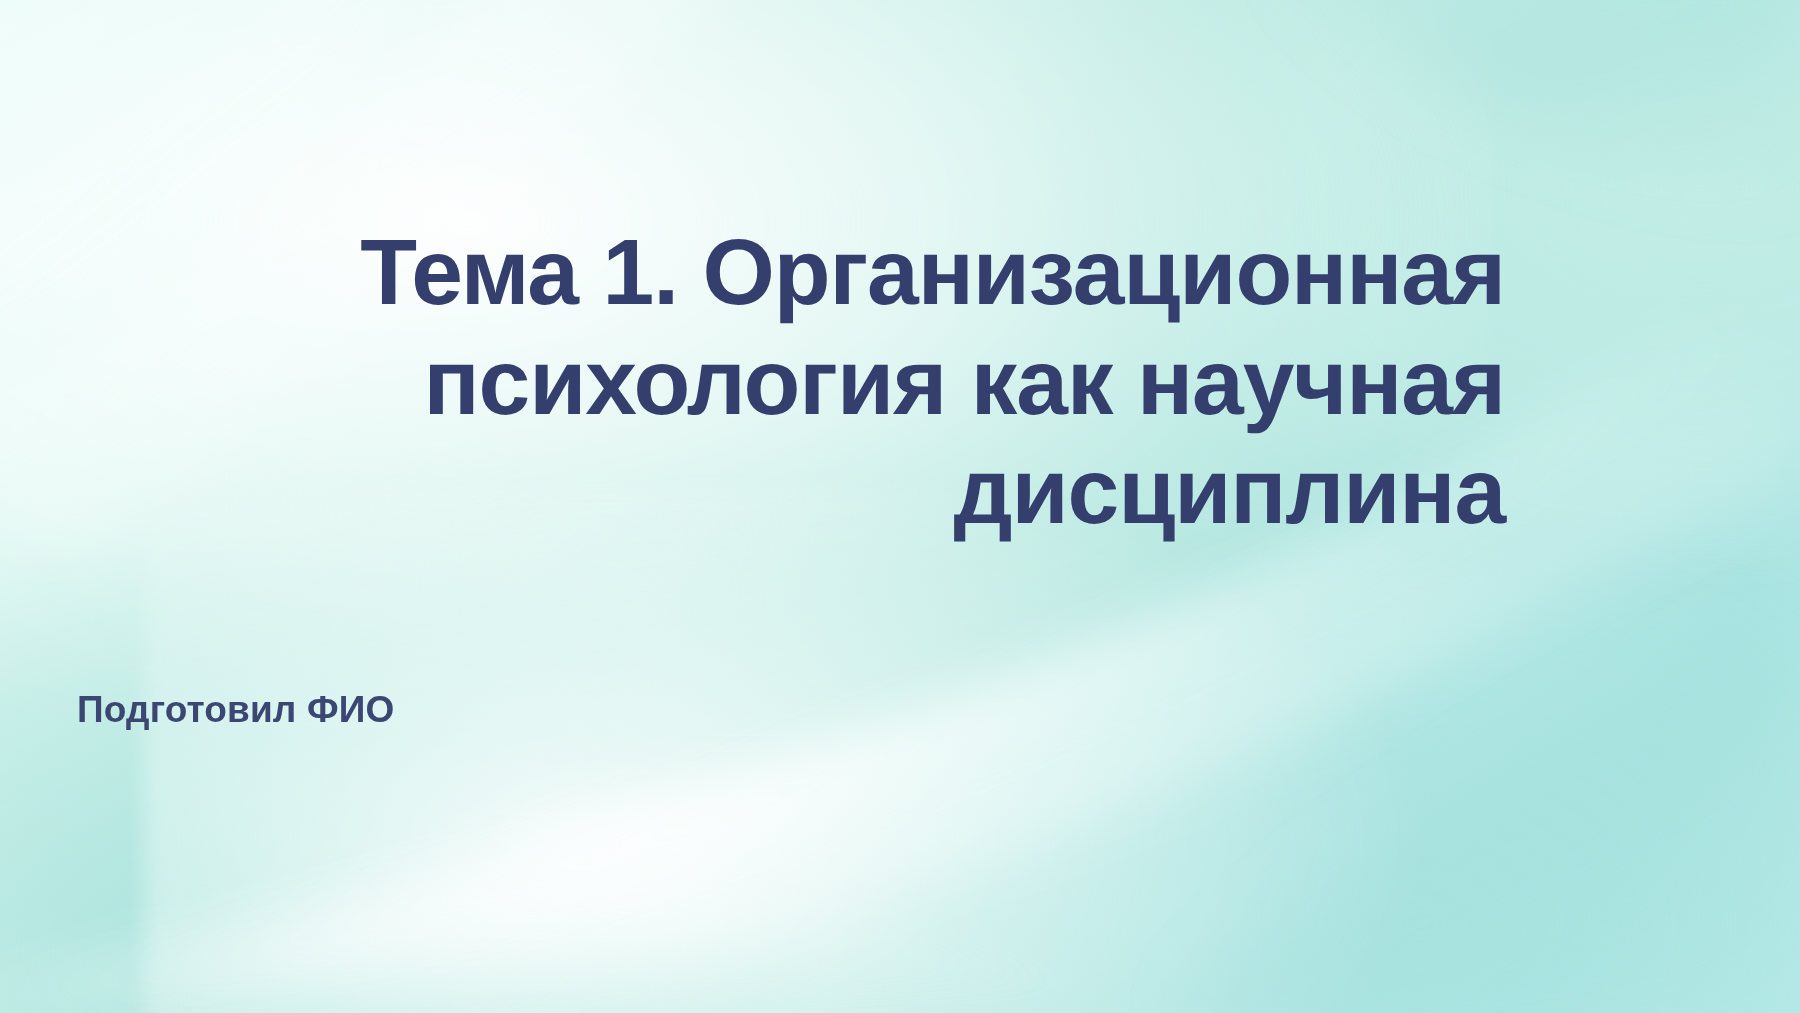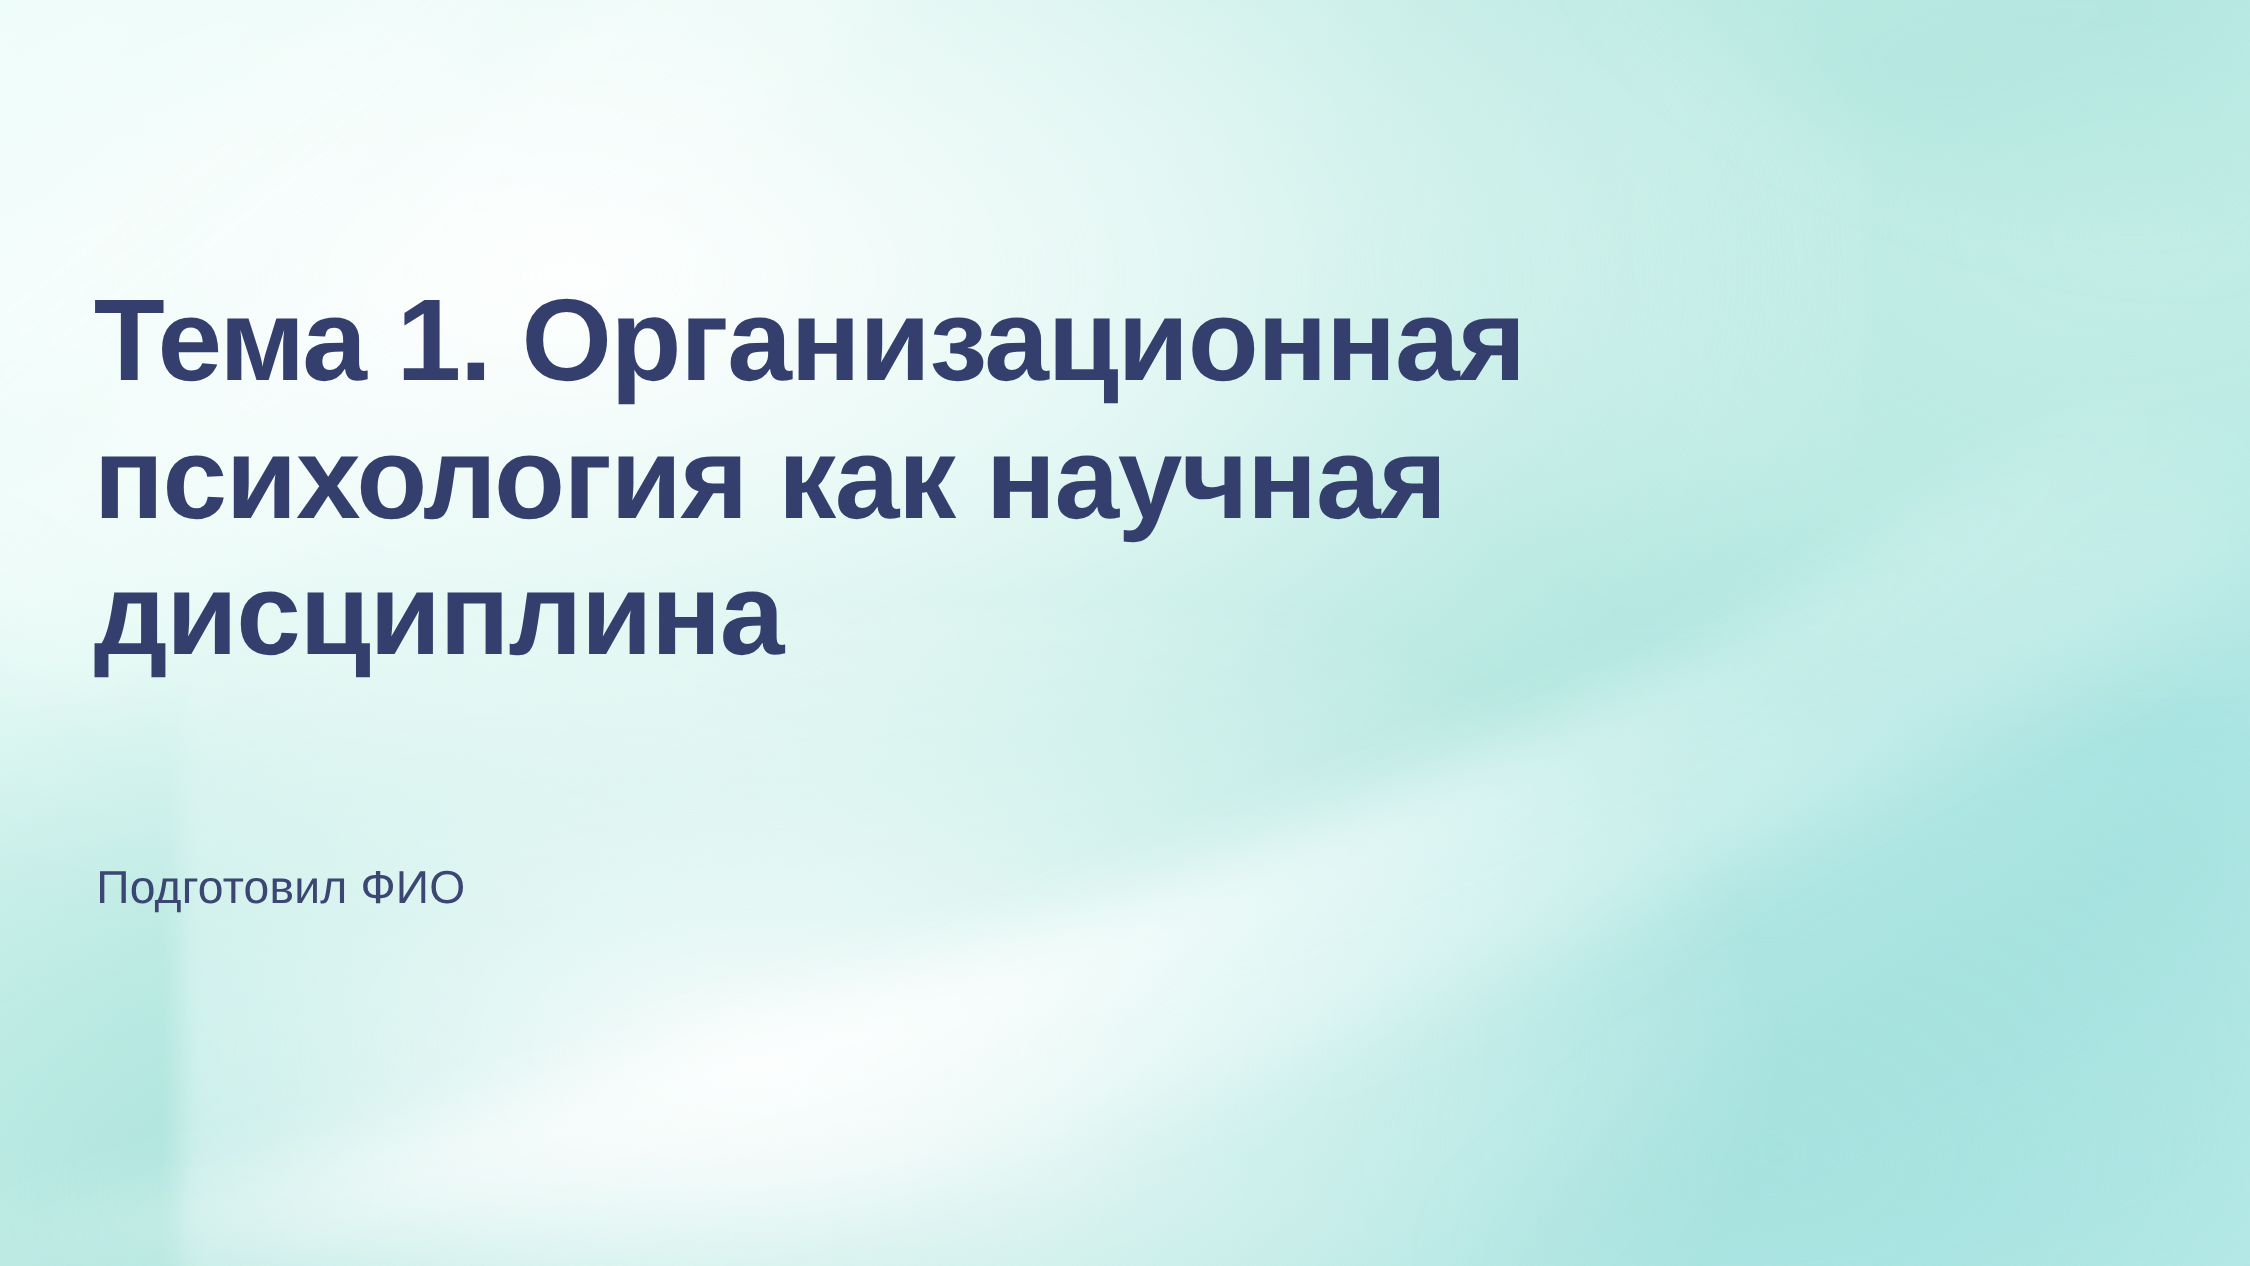--- a/index.html
+++ b/index.html
@@ -10,20 +10,21 @@
   }
   * { box-sizing: border-box; }
 
   .slide {
     position: relative;
     width: 1800px;
     height: 1013px;
     overflow: hidden;
     font-family: "Liberation Sans", "DejaVu Sans", sans-serif;
     background: #5eead4;
+    text-align: right;
   }
 
   
   .bg-base {
     position: absolute;
     inset: 0;
     background:
       linear-gradient(118deg,
         #e9fbf7 0%,
         #ddf7f1 14%,
@@ -128,21 +129,21 @@
     text-rendering: geometricPrecision;
   }
 
   .subtitle {
     position: absolute;
     top: 686px;
     left: 2px;
     margin: 0;
     font-size: 37px;
     line-height: 1.3;
-    font-weight: 400;
+    font-weight: 700;
     letter-spacing: 0.004em;
     color: #3b4672;
   }
 </style>
 </head>
 <body>
 
 <div class="slide">
 
   <div class="bg-base"></div>

